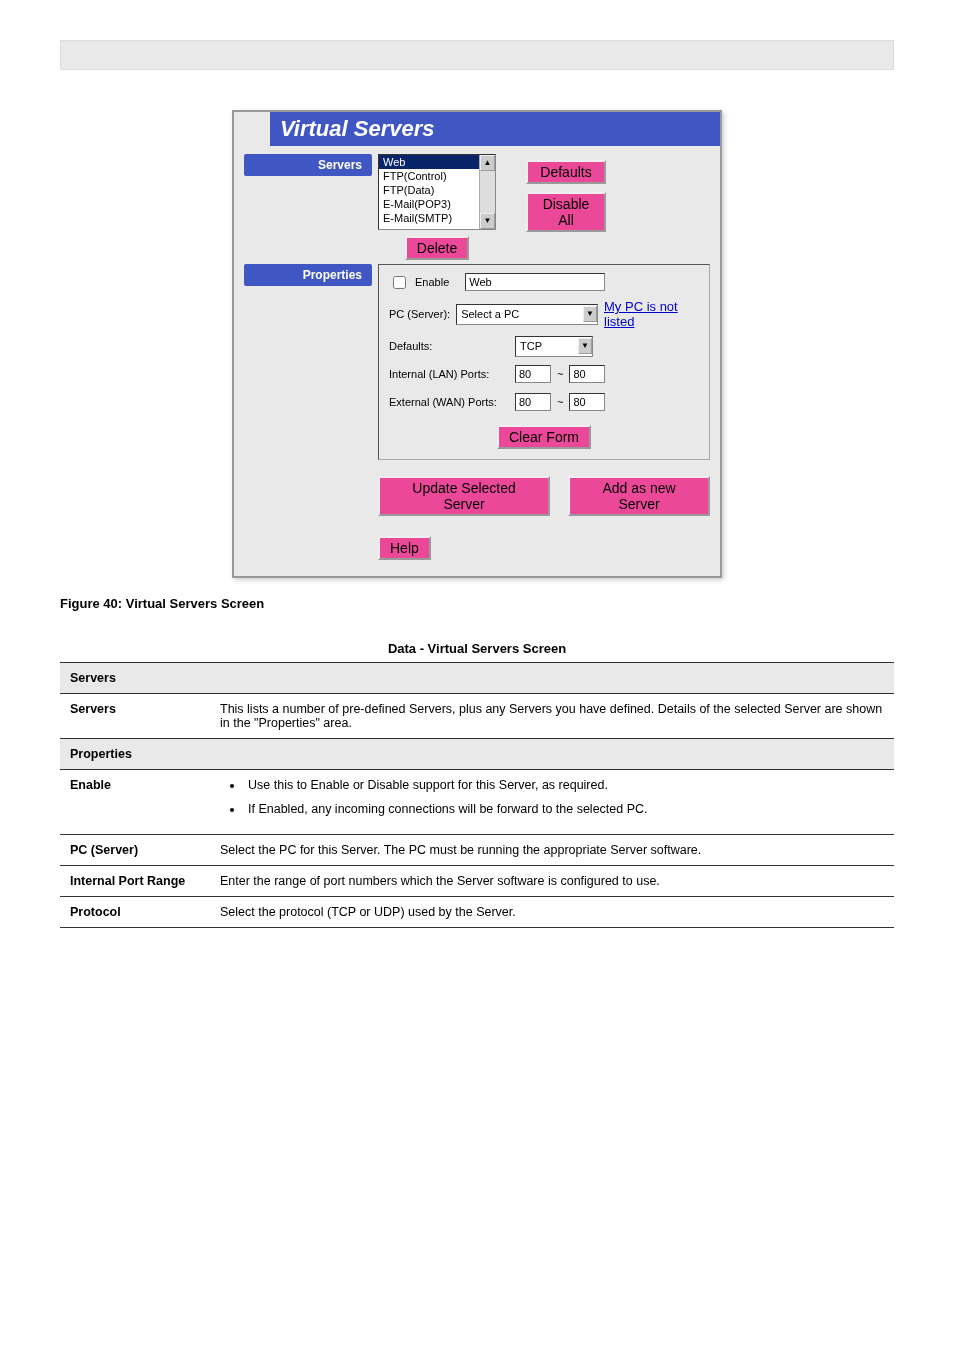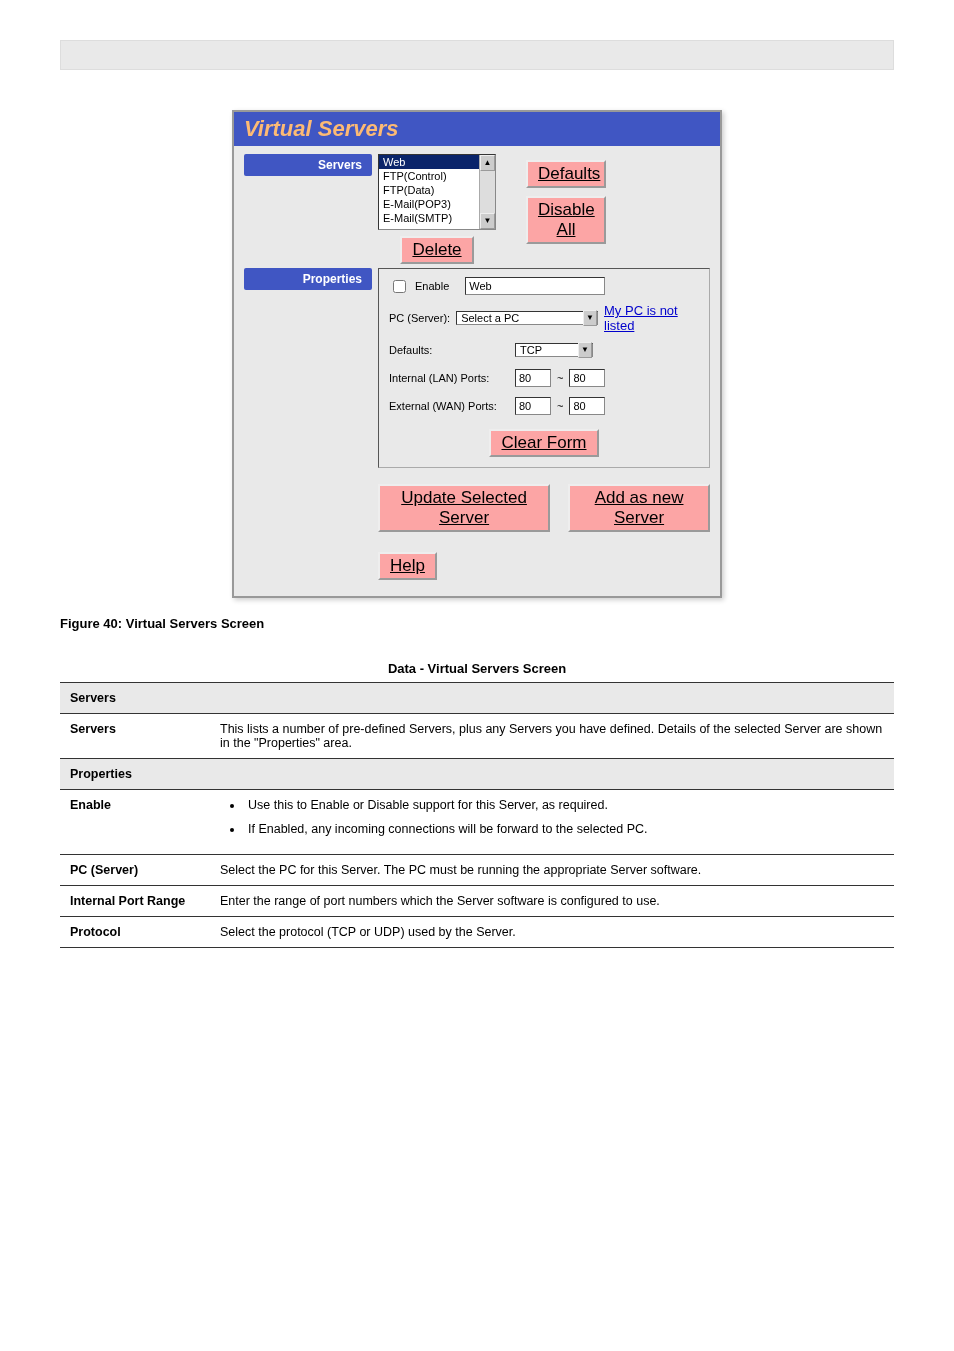--- a/index.html
+++ b/index.html
@@ -28,25 +28,26 @@
   }
   .vs-panel {
     width: 490px;
     border: 2px solid #999;
     box-shadow: 2px 2px 5px rgba(0,0,0,0.2);
     background: #e9e9e9;
   }
   .vs-titlebar {
     background: #4056c3;
     padding: 4px 10px;
-    color: #fdba74;
+    color: #ffffff;
     font-size: 22px;
     font-style: italic;
     font-weight: bold;
     font-family: Verdana, Arial, sans-serif;
+    margin-left: 36px;
   }
   .vs-body {
     padding: 8px 10px 12px 10px;
   }
   .vs-row {
     display: flex;
     align-items: flex-start;
     margin-bottom: 4px;
   }
   .vs-label-col {
@@ -105,27 +106,26 @@
   }
   .list-item {
     padding: 1px 4px;
     white-space: nowrap;
   }
   .list-item.selected {
     background: #0a246a;
     color: #fff;
   }
   .win-btn {
-    background: #fca5a5;
+    background: #ec4899;
     border: 2px outset #eee;
-    font-size: 17px;
+    font-size: 14px;
     padding: 2px 10px;
     margin-top: 6px;
     cursor: pointer;
-    text-decoration: underline;
   }
   .servers-right {
     display: flex;
     flex-direction: column;
     gap: 8px;
     padding-top: 6px;
   }
   .servers-right .win-btn {
     width: 80px;
     text-align: center;
@@ -148,21 +148,21 @@
     border: 1px inset #888;
     background: #fff;
     font-size: 11px;
     padding: 1px 3px;
     height: 18px;
   }
   .select-box {
     border: 1px inset #888;
     background: #fff;
     font-size: 11px;
-    height: 14px;
+    height: 21px;
     display: inline-flex;
     align-items: center;
     padding: 0 0 0 4px;
   }
   .select-arrow {
     background: #ccc;
     border: 1px outset #eee;
     width: 14px;
     height: 16px;
     margin-left: auto;

